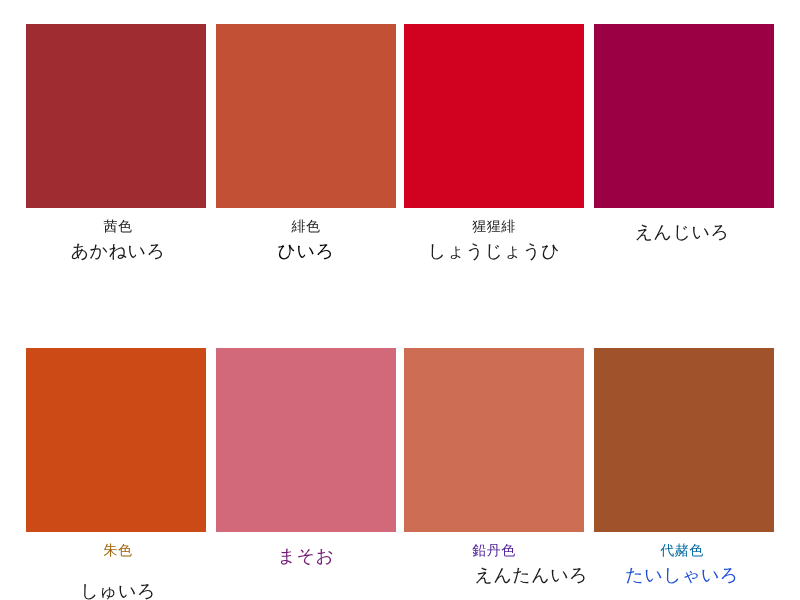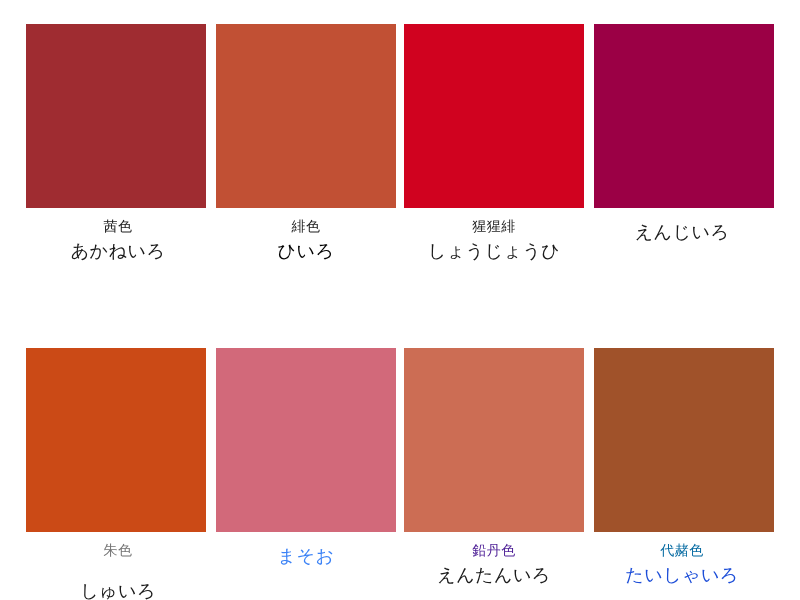--- a/index.html
+++ b/index.html
@@ -135,37 +135,37 @@
 
   </div>
 
   <div class="row-spacer"></div>
 
   <div class="swatch-row row-bottom">
 
     <div class="swatch-cell">
       <div class="swatch-chip" style="background-color: rgb(203, 74, 22);"></div>
       <div class="swatch-labels">
-        <span class="label-kanji" style="color: #737373;">朱色</span>
+        <span class="label-kanji" style="color: #a16207;">朱色</span>
         <span class="label-kana" style="color: rgb(26, 26, 26); margin-top: 16px;">しゅいろ</span>
       </div>
     </div>
 
     <div class="swatch-cell">
       <div class="swatch-chip" style="background-color: rgb(210, 105, 122);"></div>
       <div class="swatch-labels">
-        <span class="label-kana" style="color: #3b82f6; text-align: center;">まそお</span>
+        <span class="label-kana" style="color: #701a75; text-align: center;">まそお</span>
       </div>
     </div>
 
     <div class="swatch-cell">
       <div class="swatch-chip" style="background-color: rgb(204, 109, 84);"></div>
       <div class="swatch-labels">
         <span class="label-kanji" style="color: #4c1d95;">鉛丹色</span>
-        <span class="label-kana" style="color: rgb(26, 26, 26);">えんたんいろ</span>
+        <span class="label-kana" style="color: rgb(26, 26, 26); text-align: right;">えんたんいろ</span>
       </div>
     </div>
 
     <div class="swatch-cell">
       <div class="swatch-chip" style="background-color: rgb(160, 82, 42);"></div>
       <div class="swatch-labels">
         <span class="label-kanji" style="color: #0369a1;">代赭色</span>
         <span class="label-kana" style="color: #1d4ed8;">たいしゃいろ</span>
       </div>
     </div>

